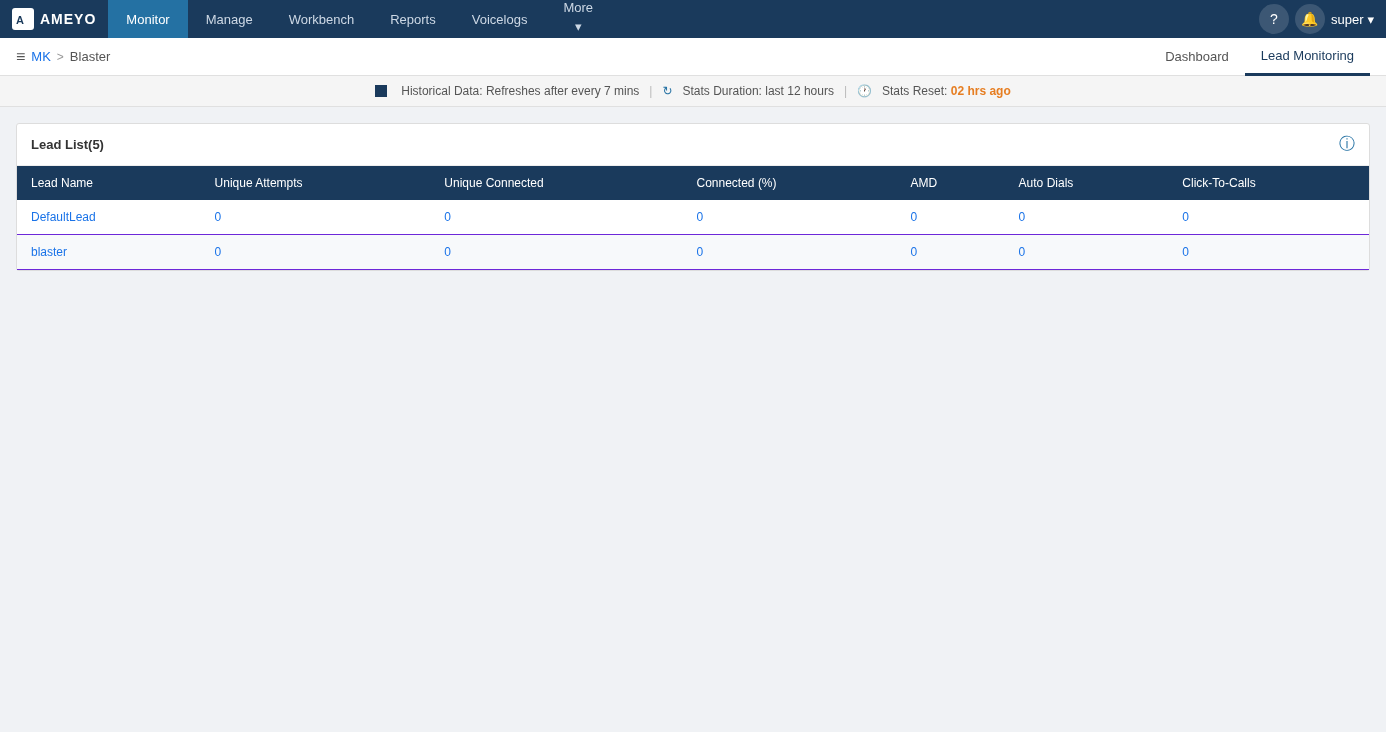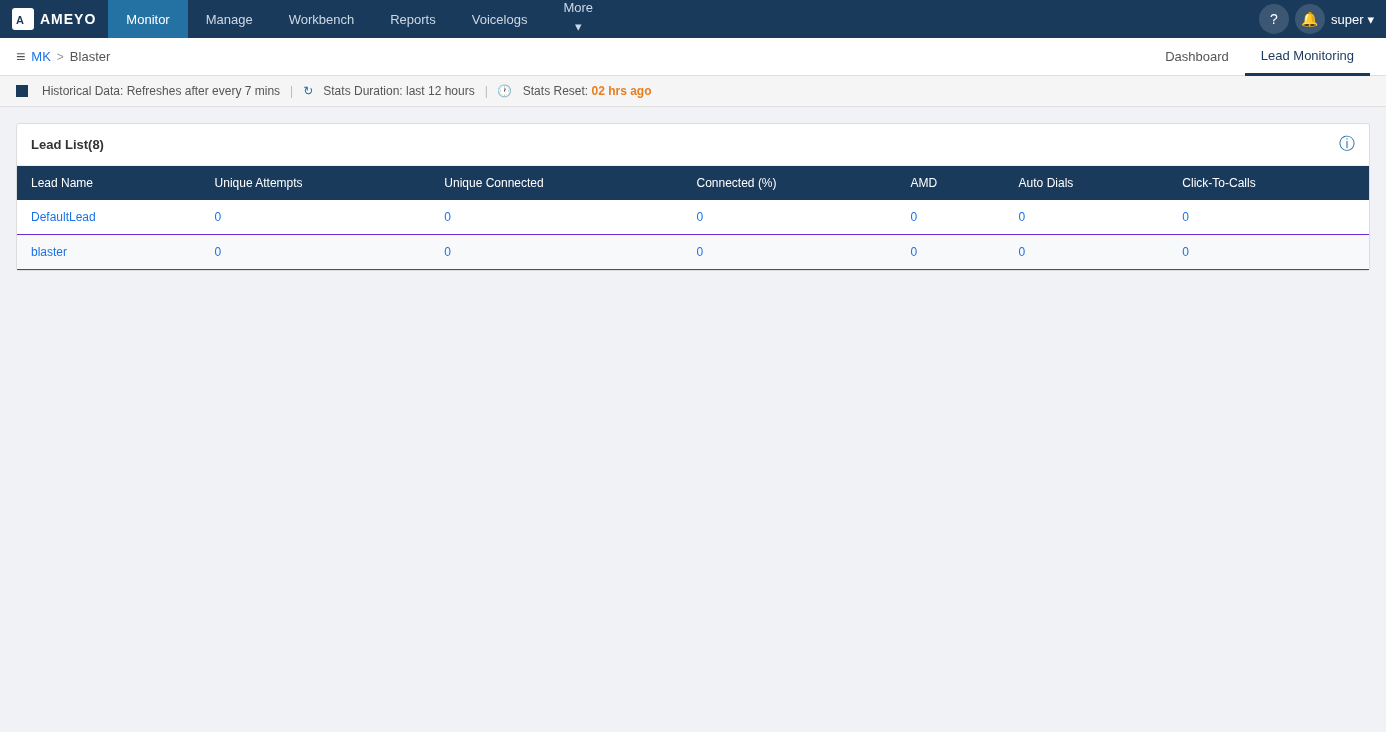--- a/index.html
+++ b/index.html
@@ -125,20 +125,21 @@
     
     .stats-bar {
       background: #f5f5f5;
       padding: 8px 16px;
       display: flex;
       align-items: center;
       gap: 10px;
       font-size: 12px;
       color: #555;
       border-bottom: 1px solid #e0e0e0;
+      justify-content: center;
     }
     .stats-bar-icon {
       width: 12px;
       height: 12px;
       background: #1a3a5c;
       display: inline-block;
       margin-right: 4px;
     }
     .stats-separator { color: #bbb; }
 
@@ -284,21 +285,21 @@
   <span style="color:#2471a3;">🕐</span>
   <span>
     <span>Stats Reset:</span>
     <strong style="color:#e67e22;">02 hrs ago</strong>
   </span>
 </div>
 
 <div class="main-content">
   <div class="card">
     <div class="card-header">
-      <span class="card-title">Lead List(8)</span>
+      <span class="card-title">Lead List(5)</span>
       <span class="info-icon">ⓘ</span>
     </div>
     <table class="data-table">
       <thead>
         <tr>
           <th>Lead Name</th>
           <th>Unique Attempts</th>
           <th>Unique Connected</th>
           <th>Connected (%)</th>
           <th>AMD</th>

